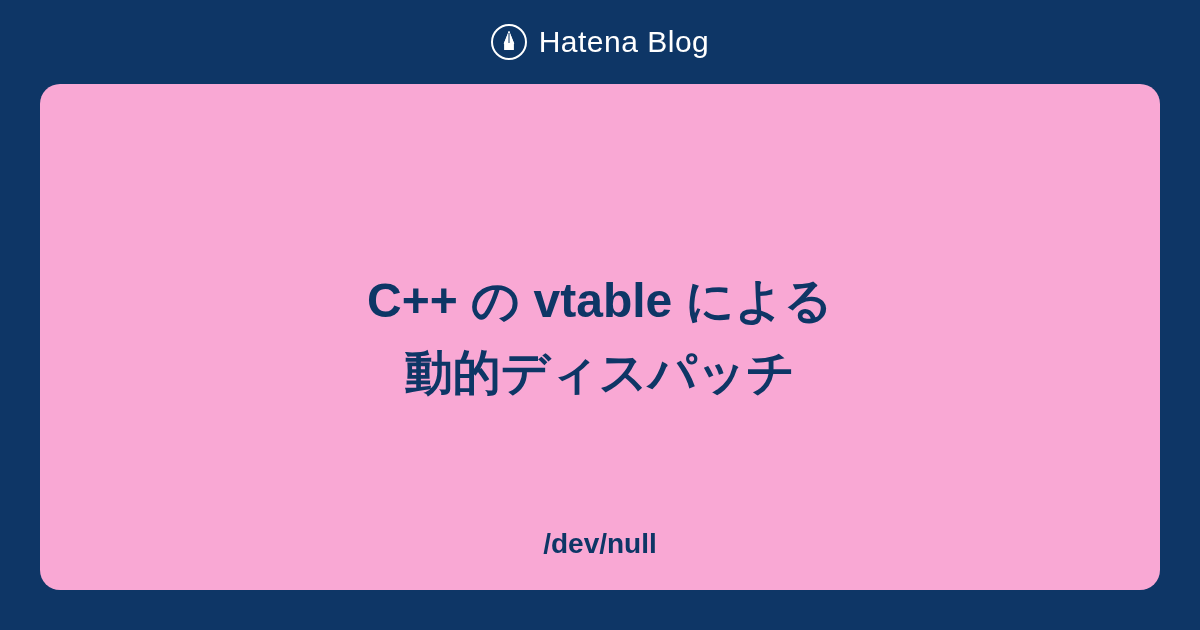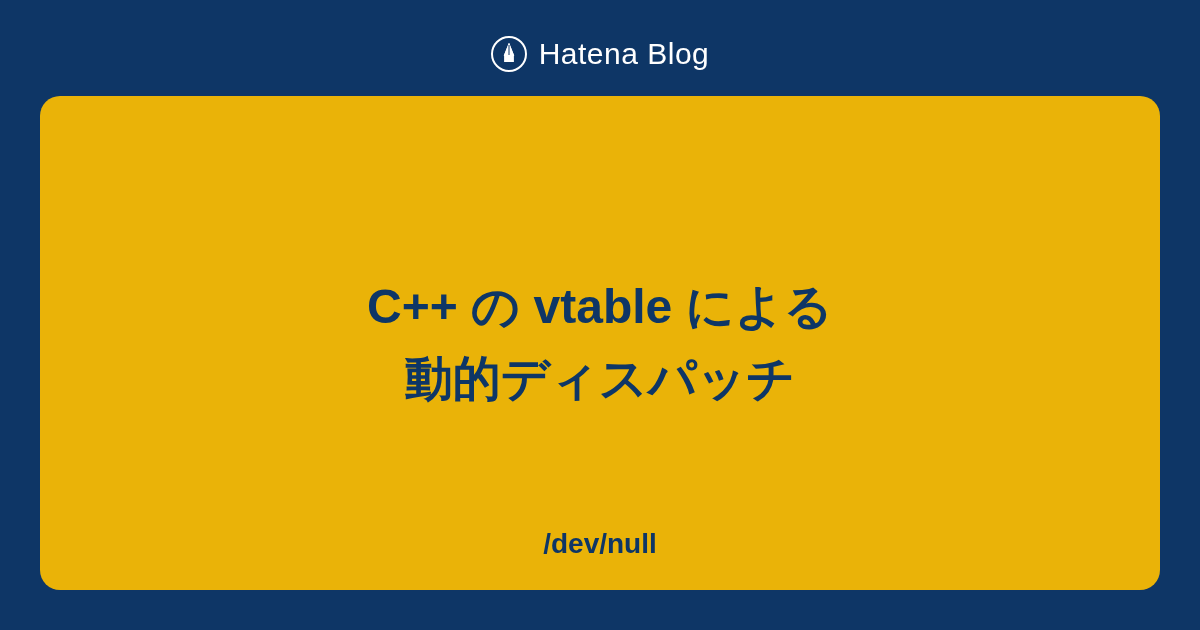--- a/index.html
+++ b/index.html
@@ -14,21 +14,20 @@
       display: flex;
       flex-direction: column;
       font-family: -apple-system, BlinkMacSystemFont, "Segoe UI", "Helvetica Neue", "Hiragino Sans", "Hiragino Kaku Gothic ProN", "Yu Gothic", Meiryo, sans-serif;
     }
     .header {
       display: flex;
       align-items: center;
       justify-content: center;
       padding: 24px 16px;
       gap: 12px;
-      margin-top: 12px;
     }
     .logo-icon {
       width: 36px;
       height: 36px;
       border: 2.5px solid #ffffff;
       border-radius: 50%;
       display: flex;
       align-items: center;
       justify-content: center;
     }
@@ -36,21 +35,21 @@
       width: 16px;
       height: 22px;
     }
     .logo-text {
       color: #ffffff;
       font-size: 30px;
       font-weight: 400;
       letter-spacing: 0.5px;
     }
     .card {
-      background-color: #eab308;
+      background-color: #f9a8d4;
       border-radius: 20px;
       margin: 0 40px 40px 40px;
       flex: 1;
       display: flex;
       flex-direction: column;
       align-items: center;
       justify-content: center;
       position: relative;
       padding: 16px;
     }

